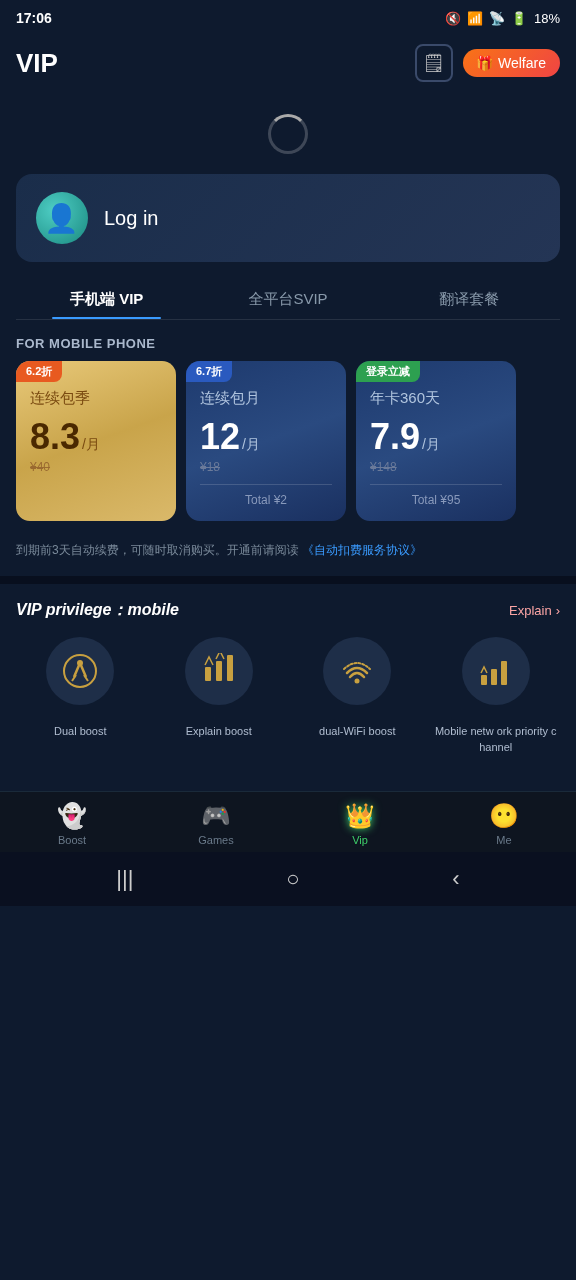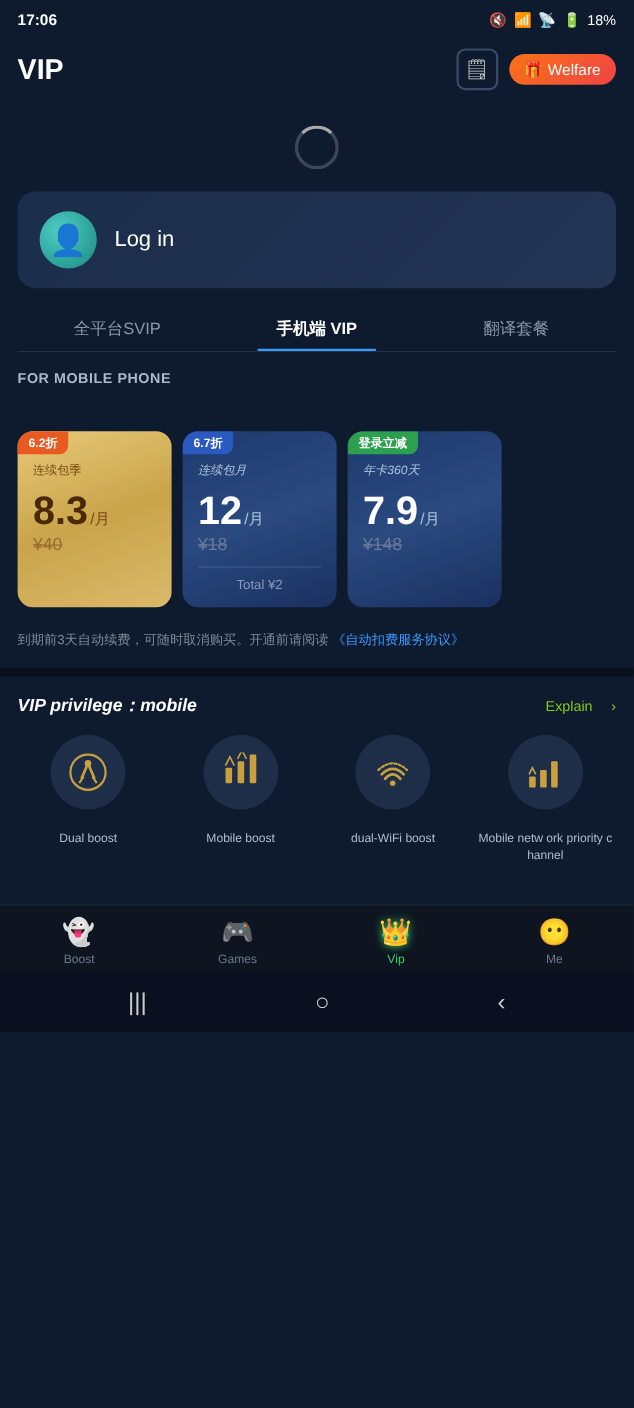--- a/index.html
+++ b/index.html
@@ -143,26 +143,25 @@
       display: flex;
       gap: 10px;
       padding: 0 16px 10px;
       overflow-x: auto;
       scrollbar-width: none;
     }
     .pricing-scroll::-webkit-scrollbar { display: none; }
 
     .price-card {
       flex-shrink: 0;
-      width: 140px;
+      width: 160px;
       border-radius: 14px;
       position: relative;
       overflow: hidden;
       cursor: pointer;
-      margin-top: 31px;
     }
     .price-card.golden {
       background: linear-gradient(160deg, #e8c97a, #c9a44a, #dab96a);
     }
     .price-card.blue {
       background: linear-gradient(160deg, #1e3a6e, #2a4a80, #1a3060);
     }
 
     .discount-badge {
       position: absolute;
@@ -174,25 +173,25 @@
       border-bottom-right-radius: 8px;
     }
     .badge-orange { background: #e85a20; }
     .badge-blue { background: #2a5abf; }
     .badge-green { background: #2da050; }
 
     .card-inner {
       padding: 28px 14px 14px;
     }
     .card-title {
-      font-size: 11px;
+      font-size: 15px;
       margin-bottom: 8px;
     }
     .price-card.golden .card-title { color: #7a4a10; }
-    .price-card.blue .card-title { color: #b0c4de; font-style: italic; }
+    .price-card.blue .card-title { color: #b0c4de; }
 
     .main-price {
       display: flex;
       align-items: baseline;
       gap: 2px;
       margin-bottom: 2px;
     }
     .price-number {
       font-size: 36px;
       font-weight: bold;
@@ -200,21 +199,21 @@
     .price-card.golden .price-number { color: #4a2800; }
     .price-card.blue .price-number { color: #fff; }
 
     .price-unit {
       font-size: 14px;
     }
     .price-card.golden .price-unit { color: #7a4a10; }
     .price-card.blue .price-unit { color: #b0c4de; }
 
     .original-price {
-      font-size: 16px;
+      font-size: 12px;
       text-decoration: line-through;
       margin-bottom: 10px;
     }
     .price-card.golden .original-price { color: #9a6a30; }
     .price-card.blue .original-price { color: #6a7a9a; }
 
     .total-row {
       border-top: 1px solid rgba(255,255,255,0.15);
       padding-top: 8px;
       font-size: 12px;
@@ -250,23 +249,23 @@
       margin-bottom: 16px;
     }
     .privileges-title {
       font-size: 16px;
       font-weight: bold;
       color: #fff;
       font-style: italic;
     }
     .explain-btn {
       font-size: 13px;
-      color: #84cc16;
-      cursor: pointer;
-      display: flex; gap: 17px;
+      color: #fca5a5;
+      cursor: pointer;
+      display: flex; gap: 4px;
     }
 
     
     .privilege-icons-row {
       display: flex;
       gap: 10px;
       justify-content: space-around;
       margin-bottom: 20px;
     }
     .privilege-item {
@@ -376,25 +375,25 @@
 </div>
 
 <div class="login-card">
   <div class="avatar-circle">
     <span class="avatar-icon">👤</span>
   </div>
   <span class="login-text">Log in</span>
 </div>
 
 <div class="tabs-container">
+  <div class="tab-item active">
+    <span>手机端 VIP</span>
+  </div>
   <div class="tab-item">
     <span>全平台SVIP</span>
-  </div>
-  <div class="tab-item active">
-    <span>手机端 VIP</span>
   </div>
   <div class="tab-item">
     <span>翻译套餐</span>
   </div>
 </div>
 
 <div class="section-heading">FOR MOBILE PHONE</div>
 
 <div class="pricing-scroll">
 
@@ -425,20 +424,21 @@
 
   <div class="price-card blue">
     <div class="discount-badge badge-green">登录立减</div>
     <div class="card-inner">
       <div class="card-title">年卡360天</div>
       <div class="main-price">
         <span class="price-number">7.9</span>
         <span class="price-unit">/月</span>
       </div>
       <div class="original-price">¥148</div>
+      <div class="total-row">Total ¥95</div>
     </div>
   </div>
 
 </div>
 
 <div class="auto-renew-notice">
   到期前3天自动续费，可随时取消购买。开通前请阅读 <a>《自动扣费服务协议》</a>
 </div>
 
 <div class="section-divider"></div>
@@ -469,21 +469,21 @@
     <div class="privilege-item">
       <div class="priv-icon-circle">
         <svg width="36" height="36" viewBox="0 0 36 36" fill="none">
           <rect x="4" y="14" width="6" height="14" rx="1" fill="#c8a040"></rect>
           <rect x="15" y="8" width="6" height="20" rx="1" fill="#c8a040"></rect>
           <rect x="26" y="2" width="6" height="26" rx="1" fill="#c8a040"></rect>
           <path d="M4 12 L8 4 L12 12" stroke="#c8a040" stroke-width="1.5" fill="none"></path>
           <path d="M15 6 L19 -2 L23 6" stroke="#c8a040" stroke-width="1.5" fill="none"></path>
         </svg>
       </div>
-      <span class="priv-label">Mobile boost</span>
+      <span class="priv-label">Explain boost</span>
     </div>
 
     <div class="privilege-item">
       <div class="priv-icon-circle">
         <svg width="36" height="36" viewBox="0 0 36 36" fill="none">
           <path d="M8 20 Q18 10 28 20" stroke="#c8a040" stroke-width="2.5" fill="none" stroke-linecap="round"></path>
           <path d="M11 24 Q18 16 25 24" stroke="#c8a040" stroke-width="2.5" fill="none" stroke-linecap="round"></path>
           <circle cx="18" cy="28" r="2.5" fill="#c8a040"></circle>
           <path d="M5 16 Q18 4 31 16" stroke="#c8a040" stroke-width="2" fill="none" stroke-linecap="round" stroke-dasharray="2 2"></path>
         </svg>

